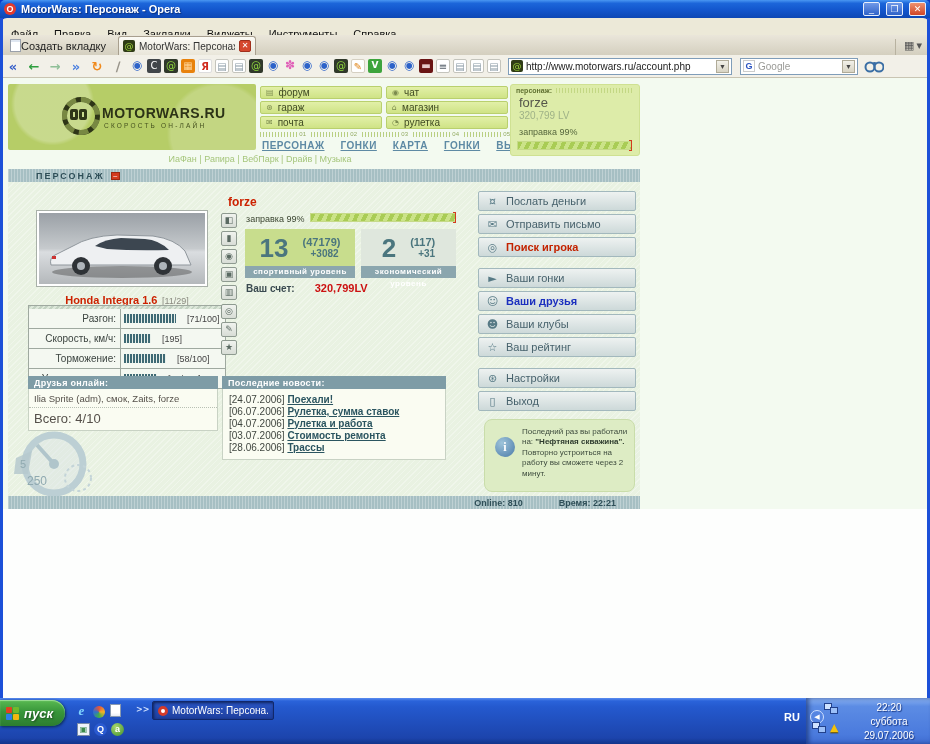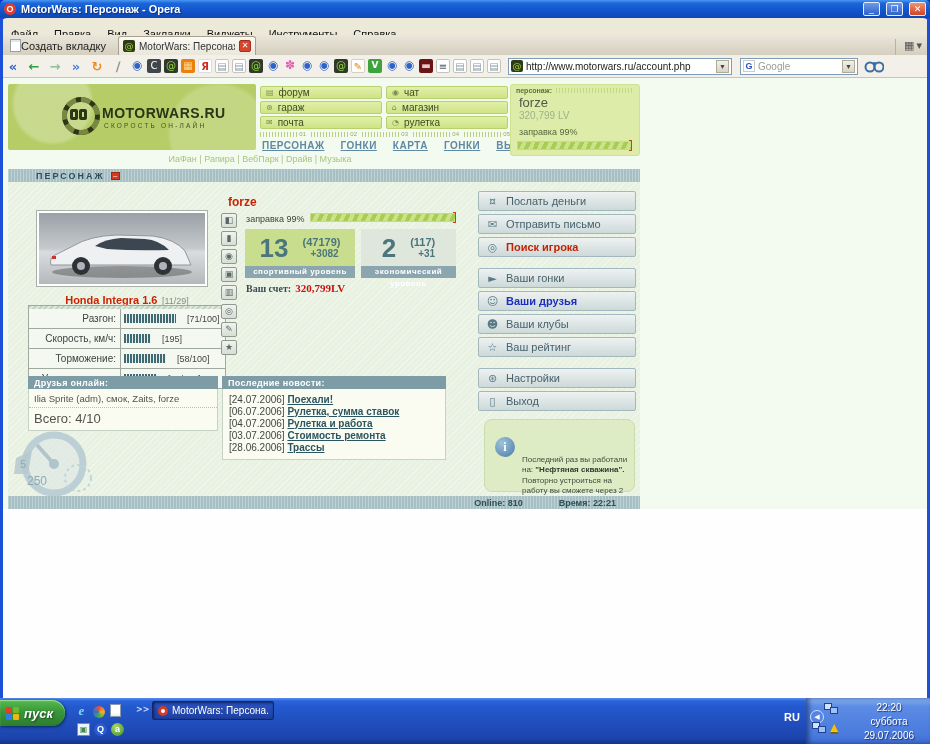--- a/index.html
+++ b/index.html
@@ -149,21 +149,21 @@
   .lvl-box { display:flex; align-items:center; justify-content:center; gap:14px; }
   .lvl-num { font-size:26px; font-weight:bold; color:#4b767e; line-height:1; }
   .lvl-col { display:flex; flex-direction:column; line-height:1.1; }
   .lvl-exp { font-size:11px; font-weight:bold; color:#4b767e; }
   .lvl-gain { font-size:10px; font-weight:bold; color:#4b767e; padding-left:8px; }
   .lvl-label { background:#8ba6ae; color:#fff; font-size:8px; font-weight:bold; letter-spacing:.5px;
     text-align:center; line-height:12px; height:12px; }
   #lvl-green { left:245px; top:229px; width:110px; height:37px; background:#c8dd8d; }
   #lvl-gray  { left:361px; top:229px; width:95px;  height:37px; background:#dfe7dd; }
 
-  #balance { left:246px; top:282px; display:flex; gap:4px; align-items:baseline;font-family:Liberation Serif, serif; }
+  #balance { left:246px; top:282px; display:flex; gap:20px; align-items:baseline; }
   #balance .bl { font-size:10px; font-weight:bold; color:#3a4a50; }
   #balance .bv { font-size:11px; font-weight:bold; color:#cc1111; }
 
   .sub-panel-head { height:13px; background:#7e9ca6; color:#fff; font-size:9px; font-weight:bold;
     display:flex; align-items:center; padding:0 6px; letter-spacing:.3px; }
   .sub-panel-body { background:#fafcf2; border:1px solid #c8d2c4; border-top:none; }
   #friends { left:28px; top:376px; width:190px; }
   #friends .list { font-size:9.5px; color:#55504a; padding:4px 5px 3px 5px;
     border-bottom:1px dotted #b8c0b4; }
   #friends .total { font-size:13px; color:#55504a; padding:3px 5px 4px 5px; }
@@ -178,21 +178,21 @@
     border:1px solid #a2b8bd; border-radius:2px; display:flex; align-items:center; gap:6px; padding:0 6px; }
   .sb-ic { width:15px; text-align:center; font-size:11px; color:#577a85; line-height:1; }
   .sb-label { font-size:11px; color:#47626c; }
   .sb-btn.red .sb-label { color:#c32300; font-weight:bold; }
   .sb-btn.blue .sb-label { color:#1b2fbe; font-weight:bold; }
 
   #infobox { left:484px; top:419px; width:151px; height:73px; background:#ddecc4; border:1px solid #c9ddaa; border-radius:8px; }
   .info-ic { position:absolute; left:10px; top:17px; width:20px; height:20px; border-radius:50%;
     background:radial-gradient(circle at 35% 30%,#9ec4da,#4a7aa8); color:#fff; font-size:12px; font-weight:bold;
     font-family:"Liberation Serif",serif; display:flex; align-items:center; justify-content:center; }
-  .info-text { position:absolute; left:37px; top:7px; right:5px; font-size:8px; line-height:1.3; color:#3c4a3c;margin-top:28px; }
+  .info-text { position:absolute; left:37px; top:7px; right:5px; font-size:8px; line-height:1.3; color:#3c4a3c; }
   .info-text b { color:#2e3c2e; }
 
   
   #taskbar { left:0; top:698px; width:930px; height:46px;
     background:linear-gradient(180deg,#5b8ef0 0,#2a63da 3px,#2459ce 9px,#1c44ac 40px,#12348a 46px); }
   #start-btn { left:0; top:700px; height:26px; border-radius:0 13px 13px 0;
     background:linear-gradient(180deg,#5aba52,#38963a 45%,#2c7d2f); box-shadow:inset 0 1px 1px #9fe09a,1px 1px 3px #0a2a50;
     display:flex; align-items:center; gap:5px; padding:0 12px 0 6px; color:#fff; font-size:13px; font-weight:bold;
     font-style:italic; text-shadow:1px 1px 2px #1c4a1e; }
   .winflag { width:13px; height:13px; display:grid; grid-template-columns:6px 6px; grid-template-rows:6px 6px; gap:1px; }

